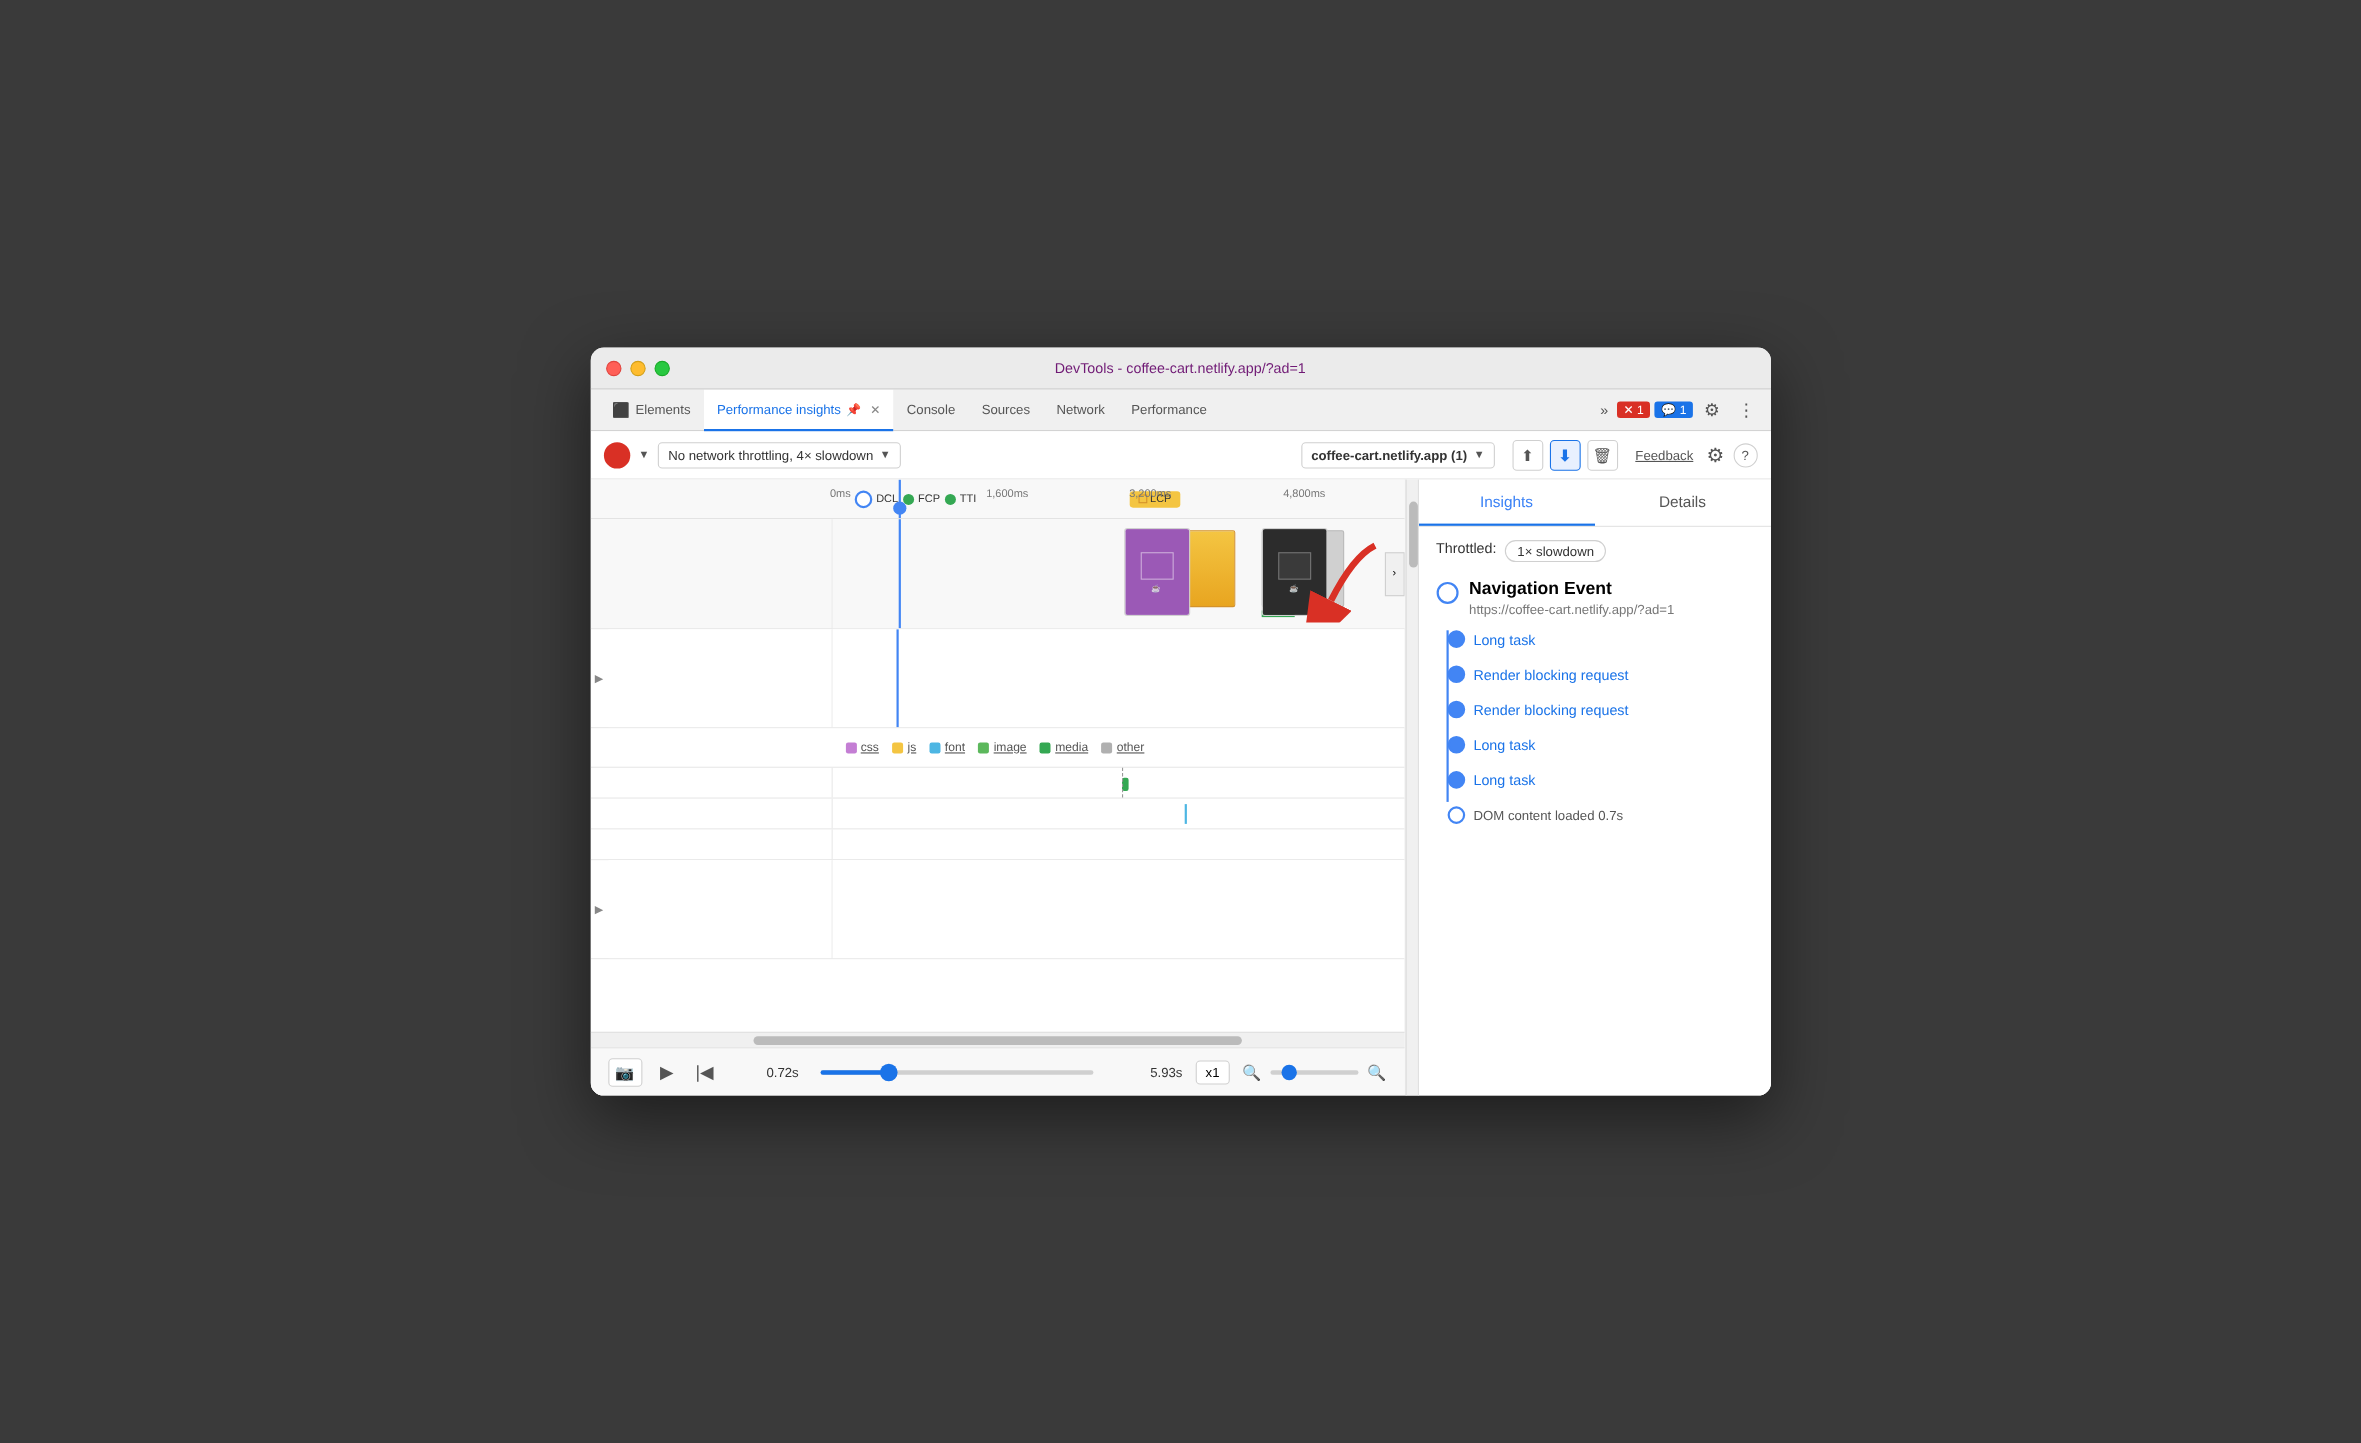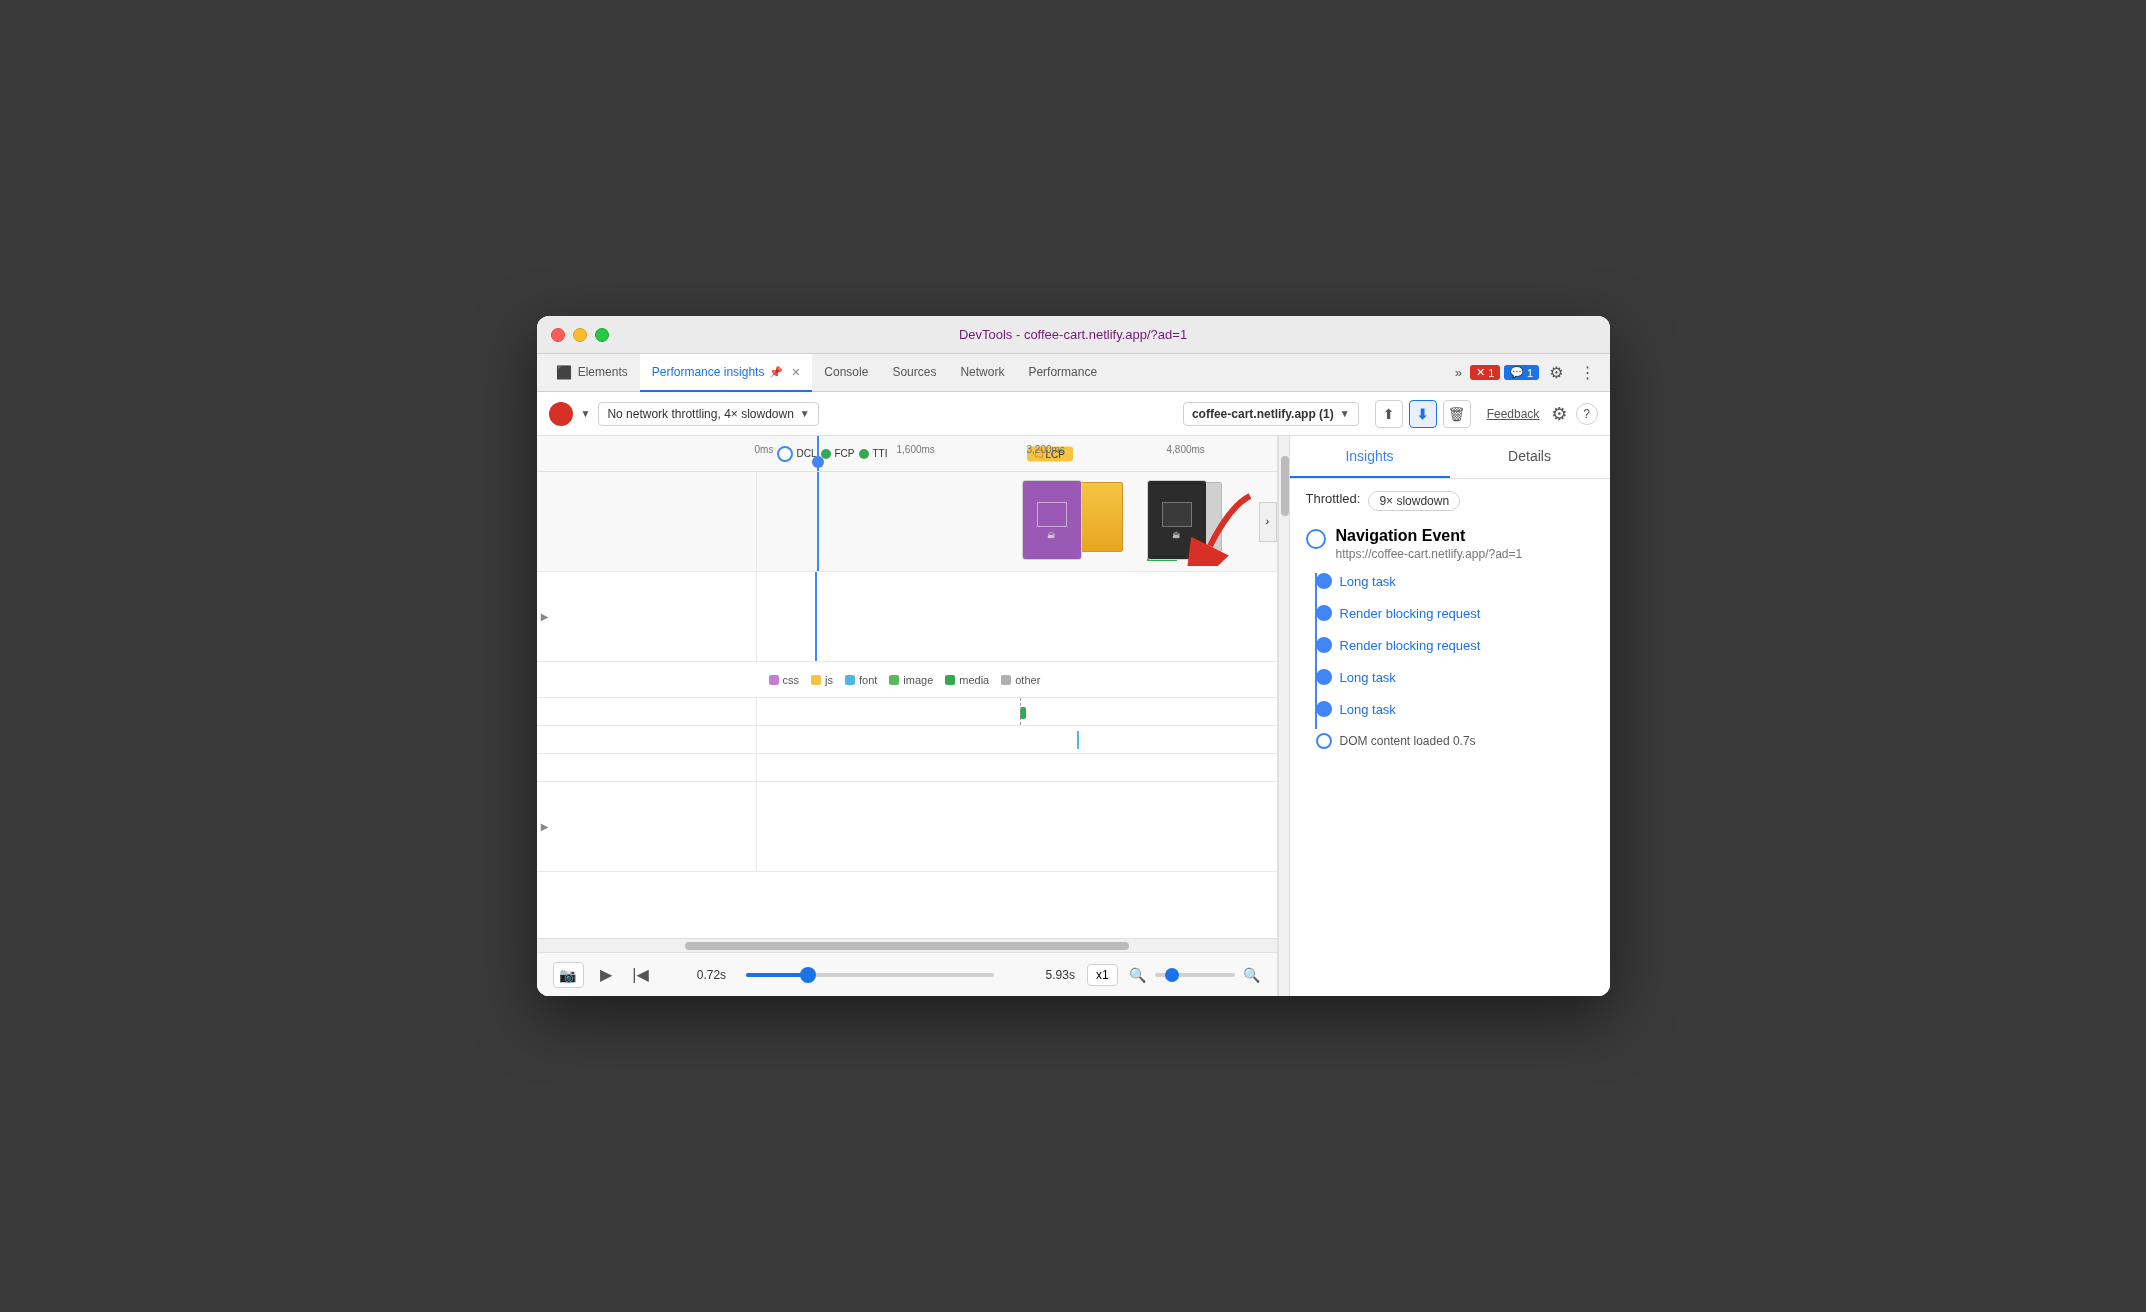--- a/index.html
+++ b/index.html
@@ -291,20 +291,21 @@
       flex-shrink: 0;
       border-right: 1px solid #e8e8e8;
     }
     .legend-items {
       display: flex;
       align-items: center;
       gap: 12px;
       padding: 0 12px;
       font-size: 11px;
       color: #555;
+      text-decoration: underline;
     }
     .legend-color {
       width: 10px;
       height: 10px;
       border-radius: 2px;
       display: inline-block;
     }
     .legend-item {
       display: flex;
       align-items: center;
@@ -739,21 +740,21 @@
         </div>
         <div class="insights-tab">
           <span>Details</span>
         </div>
       </div>
 
       <div class="insights-content">
 
         <div class="throttled-row">
           <span>Throttled:</span>
-          <span class="throttled-badge">9× slowdown</span>
+          <span class="throttled-badge">1× slowdown</span>
         </div>
 
         <div style="display:flex;align-items:flex-start;gap:10px;margin-bottom:12px;">
           <div style="width:20px;height:20px;border-radius:50%;border:2px solid #4285f4;background:white;flex-shrink:0;margin-top:2px;"></div>
           <div>
             <div class="nav-event-title">Navigation Event</div>
             <div class="nav-event-url">https://coffee-cart.netlify.app/?ad=1</div>
           </div>
         </div>
 

